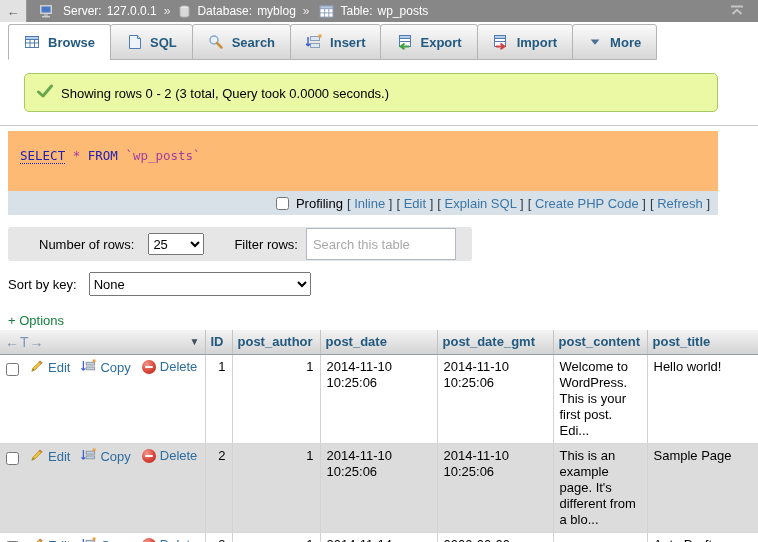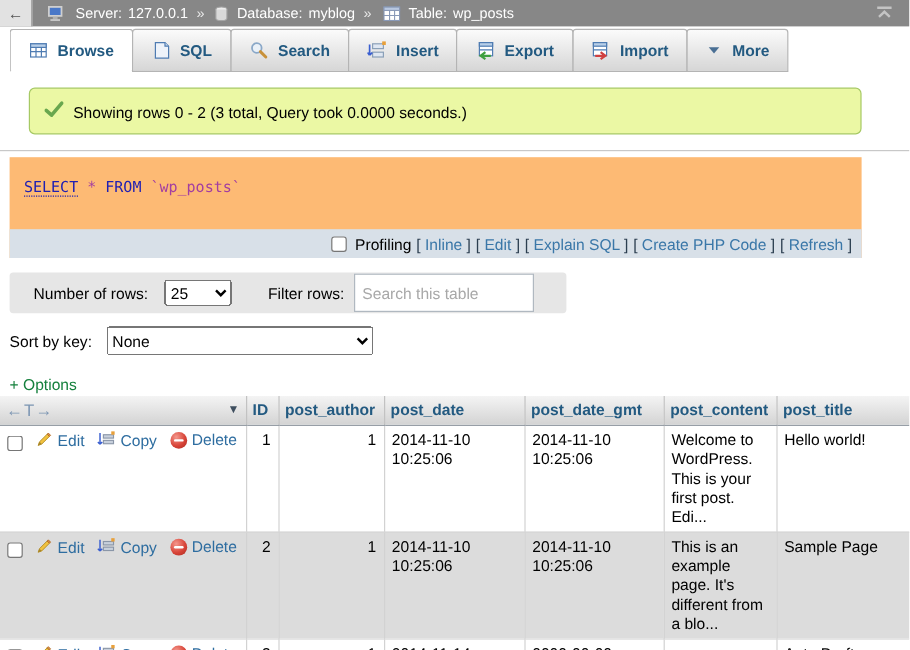--- a/index.html
+++ b/index.html
@@ -32,21 +32,21 @@
   .kw { color: #2020b2; }
   .kw.dotted { border-bottom: 1px dotted #2020b2; }
   .ident { color: #a33ea1; }
   .profilingbar { height: 24px; background: #d8e0e8; display: flex; align-items: center; justify-content: flex-end; gap: 4px; padding-right: 8px; font-size: 13px; }
   .profilingbar input { margin-right: 3px; }
   .plink-group { white-space: nowrap; }
   .bracket { color: #2c3e50; }
   a.plink { color: #3a77a8; text-decoration: none; cursor: pointer; }
 
   
-  .rowsbar { margin: 12px 0 0 8px; width: 464px; height: 34px; background: #e6e6e6; border-radius: 3px; display: flex; align-items: center; padding-left: 20px; }
+  .rowsbar { margin: 12px 0 0 8px; width: 464px; height: 34px; background: #e6e6e6; border-radius: 3px; display: flex; align-items: center; padding-left: 31px; }
   .rowsbar label { font-size: 13px; }
   .num-select { margin-left: 14px; width: 56px; height: 22px; font-size: 13px; }
   .filter-label { margin-left: 30px; }
   .filter-input { margin-left: 8px; width: 150px; height: 32px; border: 1px solid #b0b8c0; padding: 2px 6px; font-size: 13px; font-family: Liberation Sans, sans-serif; color: #333; }
   .filter-input::placeholder { color: #a8a8a8; }
   .sortrow { margin: 10px 16px 0 8px; display: flex; align-items: center; height: 26px; }
   .sort-select { margin-left: 12px; width: 222px; height: 24px; font-size: 13px; }
   .options-link { display: inline-block; margin: 16px 0 0 8px; color: #15803d; font-size: 13px; text-decoration: none; cursor: pointer; }
 
   

